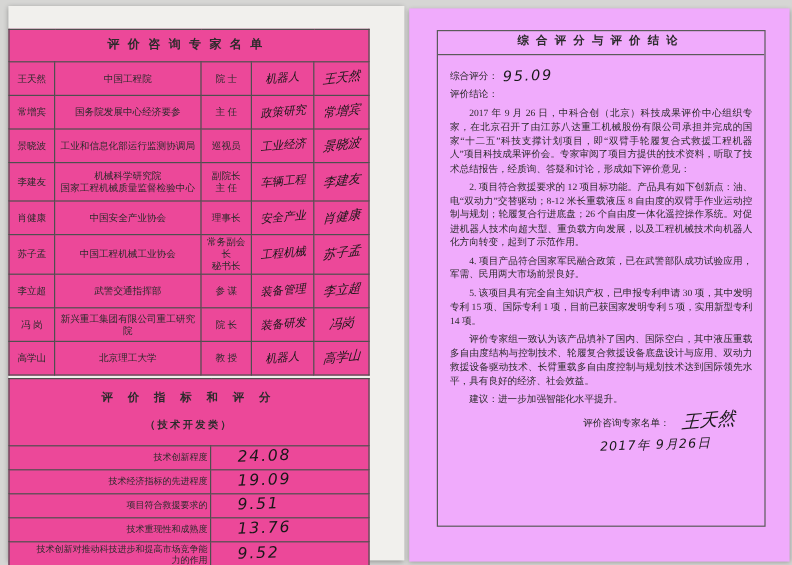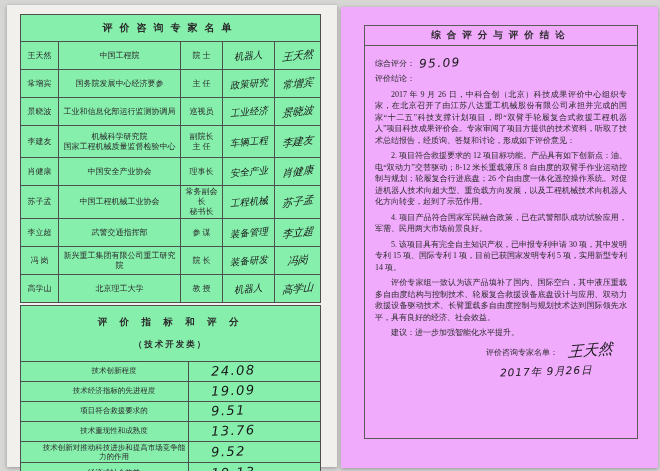--- a/index.html
+++ b/index.html
@@ -3,34 +3,34 @@
 <meta charset="utf-8">
 <style>
   html,body{margin:0;padding:0;background:#cfcfcf;}
   .stage{position:relative;width:660px;height:471px;background:#d6d6d4;overflow:hidden;
          font-family:"Liberation Serif","DejaVu Serif",serif;color:#2b2b2b;}
   .page{position:absolute;background:#f1f0ed;box-shadow:0 1px 4px rgba(0,0,0,.3);}
   .page.left{left:7px;top:5px;width:330px;height:462px;}
   .page.right{left:341px;top:7px;width:317px;height:461px;background:#f0abfc;}
 
   table{border-collapse:collapse;table-layout:fixed;}
-  .experts,.scores{position:absolute;left:13px;width:300px;background:#86efac;}
+  .experts,.scores{position:absolute;left:0;width:300px;background:#ec4899;margin-top:10px;}
   .experts{top:9px;}
   .scores{top:300px;}
   td{border:1px solid #4f4f4f;font-size:8px;text-align:center;vertical-align:middle;
      padding:1px 2px;white-space:pre-line;line-height:1.25;overflow:hidden;}
   .title-cell{font-size:10px;font-weight:bold;letter-spacing:7px;height:24px;}
   .head-row td{height:24px;font-weight:bold;font-size:8.5px;letter-spacing:1px;}
   .erow td{height:25px;}
   .erow.tall td{height:29px;}
   .score-title-cell{height:26px;font-weight:bold;}
   .score-title-cell .l1{font-size:9.5px;letter-spacing:5px;}
   .score-title-cell .l2{font-size:8.5px;letter-spacing:2px;}
   .srow td{height:17px;}
-  .srow .lbl{text-align:center;font-size:7.5px;padding-left:21px;letter-spacing:0;font-family:Liberation Serif, serif;}
+  .srow .lbl{text-align:right;font-size:7.5px;padding-left:21px;letter-spacing:0;font-family:Liberation Serif, serif;}
   .srow .val{text-align:left;padding-left:22px;}
 
   .hw{font-family:"DejaVu Sans","Liberation Sans",sans-serif;font-style:italic;color:#181818;}
   .hw-spec{font-size:9.5px;display:inline-block;transform:rotate(-5deg);}
   .hw-sign{font-size:10.5px;display:inline-block;transform:rotate(-7deg) skewX(-10deg);}
   .hw-score{font-size:13px;display:inline-block;transform:rotate(-2deg);letter-spacing:1.5px;}
 
   .rbox{position:absolute;left:23px;top:18px;width:272px;height:412px;border:1px solid #5a5a5a;overflow:hidden;}
   .rtitle{height:19px;line-height:19px;border-bottom:1px solid #5a5a5a;text-align:center;
           font-weight:bold;font-size:9.5px;letter-spacing:6px;}

